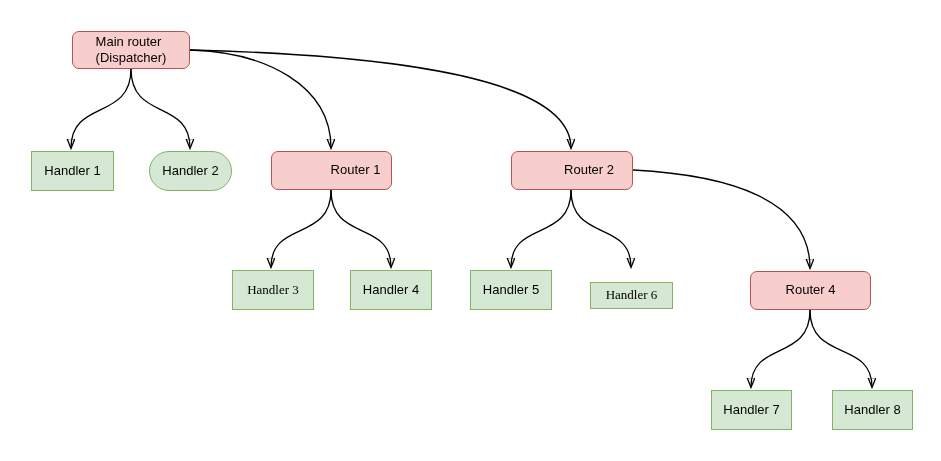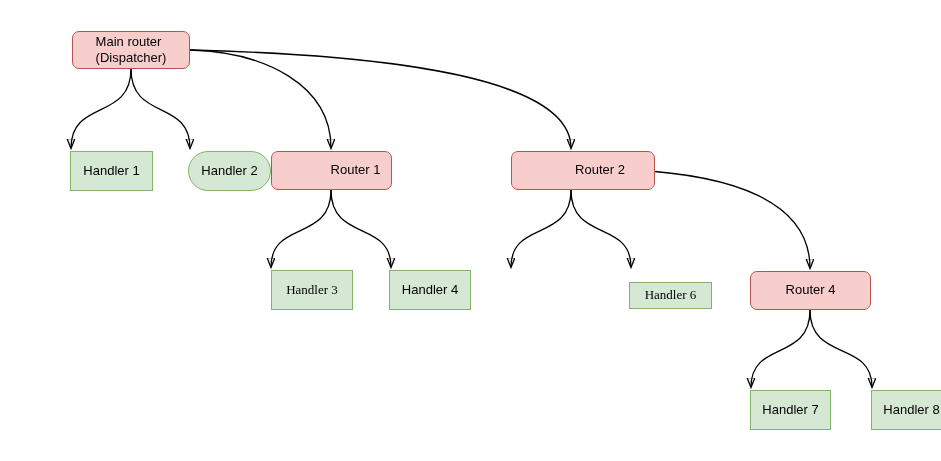--- a/index.html
+++ b/index.html
@@ -39,21 +39,20 @@
     white-space: pre-line;
   }
   .node.router {
     background: #f8cecc;
     border: 1px solid #b85450;
     border-radius: 7px;
   }
   .node.handler {
     background: #d5e8d4;
     border: 1px solid #82b366;
-    margin-left: 39px;
   }
 </style>
 </head>
 <body>
 
 <div class="canvas">
 
   <svg class="edges" width="941" height="461" viewBox="0 0 941 461" aria-hidden="true">
     <defs>
       <marker id="arrowhead" markerUnits="userSpaceOnUse" markerWidth="11" markerHeight="9" refX="9.5" refY="4" orient="auto">
@@ -83,32 +82,35 @@
   </div>
 
   <div class="node handler" style="left:149px; top:151px; width:83px; height:40px;border-radius:20px;">
     <span>Handler 2</span>
   </div>
 
   <div class="node router" style="left:271px; top:151px; width:121px; height:39px;padding-left:48px;">
     <span>Router 1</span>
   </div>
 
-  <div class="node router" style="left:511px; top:151px; width:144px; height:39px;padding-left:34px;">
+  <div class="node router" style="left:511px; top:151px; width:122px; height:39px;padding-left:34px;">
     <span>Router 2</span>
   </div>
 
   <div class="node handler" style="left:232px; top:270px; width:82px; height:40px;font-family:Liberation Serif, serif;">
     <span>Handler 3</span>
   </div>
 
   <div class="node handler" style="left:350px; top:270px; width:82px; height:40px;">
     <span>Handler 4</span>
   </div>
 
+  <div class="node handler" style="left:470px; top:270px; width:82px; height:40px;">
+    <span>Handler 5</span>
+  </div>
 
   <div class="node handler" style="left:590px; top:282px; width:83px; height:27px;font-family:Liberation Serif, serif;">
     <span>Handler 6</span>
   </div>
 
   <div class="node router" style="left:750px; top:271px; width:121px; height:39px;">
     <span>Router 4</span>
   </div>
 
   <div class="node handler" style="left:711px; top:390px; width:81px; height:40px;">

